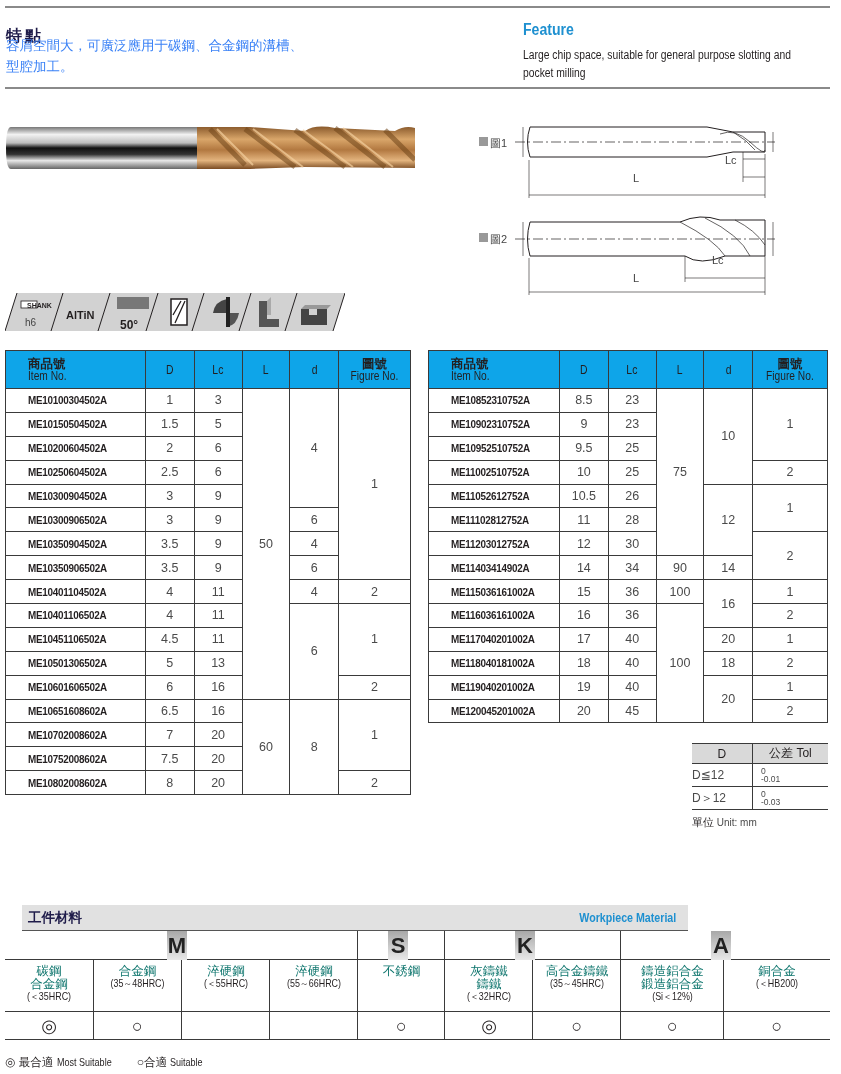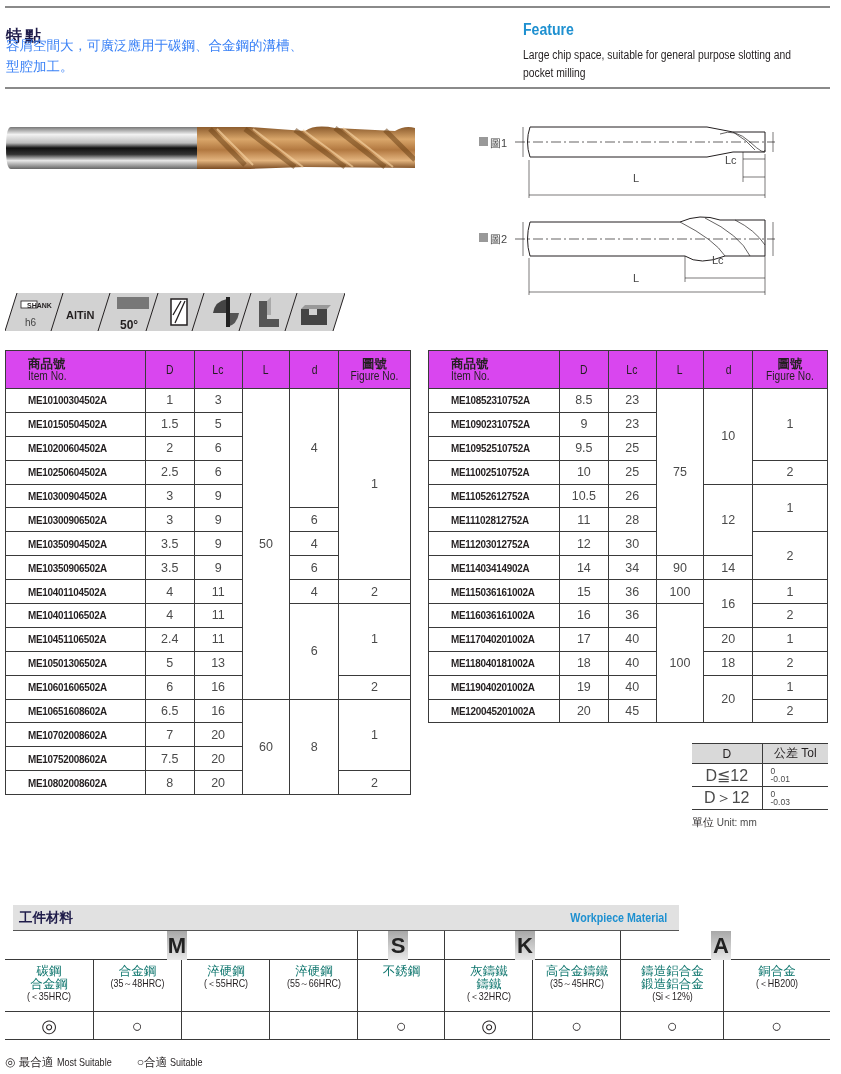--- a/index.html
+++ b/index.html
@@ -13,42 +13,42 @@
 
   
   .tool-photo { position: absolute; left: 5px; top: 125px; width: 410px; height: 46px; }
 
   
   .icon-strip { position: absolute; left: 5px; top: 293px; width: 340px; height: 38px; }
 
   
   table.spec { position: absolute; border-collapse: collapse; font-family: "Liberation Sans", sans-serif; }
   table.spec th, table.spec td { border: 1.4px solid #3a3a3a; text-align: center; vertical-align: middle; }
-  table.spec th { background: #d946ef; font-weight: normal; font-size: 12px; line-height: 13px; color: #231f20; }
+  table.spec th { background: #0ea5e9; font-weight: normal; font-size: 12px; line-height: 13px; color: #231f20; }
   table.spec th .zh { font-family: "DejaVu Sans", sans-serif; font-weight: bold; font-size: 12.5px; display: block; }
   table.spec th .en { font-size: 12px; display: block; transform: scaleX(0.85); }
   table.spec th.item { text-align: left; padding-left: 22px; }
   table.spec th.item .en { transform-origin: left; }
   table.spec td { font-size: 12.5px; color: #4a4a4a; height: 23.9px; }
   table.spec td.code { font-weight: bold; color: #231f20; font-size: 11.5px; text-align: left; padding-left: 22px; letter-spacing: -0.3px; }
   table.spec td.code span { display: inline-block; transform: scaleX(0.86); transform-origin: left; }
   table.spec th.hd { font-size: 13px; }
   table.spec th.hd span { display: inline-block; transform: scaleX(0.8); }
 
   
   table.tol { position: absolute; left: 692px; top: 743px; width: 136px; border-collapse: collapse; }
   table.tol th { background: #d9d9d9; font-weight: normal; font-size: 12px; height: 20px; border-top: 1.4px solid #3a3a3a; border-bottom: 1.4px solid #3a3a3a; color: #231f20;}
   table.tol th + th, table.tol td + td { border-left: 1.4px solid #3a3a3a; }
-  table.tol td { font-size: 16px; color: #4a4a4a; text-align: center; height: 23px; border-bottom: 1.4px solid #3a3a3a; }
+  table.tol td { font-size: 12px; color: #4a4a4a; text-align: left; height: 23px; border-bottom: 1.4px solid #3a3a3a; }
   table.tol td.tv { font-size: 8.5px; line-height: 8px; text-align: left; padding-left: 8px; }
   .unit { position: absolute; left: 692px; top: 815px; font-size: 10px; color: #4a4a4a; }
   .unit .zh { font-family: "DejaVu Sans", sans-serif; color: #231f20; font-size: 11px; }
 
   
-  .wp-bar { position: absolute; left: 13px; top: 905px; width: 666px; height: 26px; background: #e1e1e1; border-bottom: 1.5px solid #555; }
+  .wp-bar { position: absolute; left: 22px; top: 905px; width: 666px; height: 26px; background: #e1e1e1; border-bottom: 1.5px solid #555; }
   .wp-bar .zh { position: absolute; left: 6px; top: 4px; font-family: "DejaVu Sans", sans-serif; font-weight: bold; font-size: 13.5px; color: #1f1c4a; }
   .wp-bar .en { position: absolute; right: 12px; top: 5px; font-weight: bold; font-size: 13px; color: #1e90d0; transform: scaleX(0.82); transform-origin: right; }
   .grp { position: absolute; top: 931px; height: 29px; border-bottom: 1.4px solid #3a3a3a; }
   .grp .letter { position: absolute; top: 0; width: 20px; height: 29px; background: linear-gradient(#a8a8a8,#e8e8e8); font-weight: bold; font-size: 22px; line-height: 30px; text-align: center; color: #222; font-family: "Liberation Sans", sans-serif; }
   .vsep { position: absolute; width: 1.4px; background: #3a3a3a; }
   .mat { position: absolute; top: 960px; height: 52px; text-align: center; font-size: 12px; line-height: 13px; border-bottom: 1.4px solid #3a3a3a; padding-top: 4px; }
   .mat .zh { font-family: "DejaVu Sans", sans-serif; font-size: 12.5px; display: block; color: #0f766e; line-height: 13px; }
   .mat .cond { display: block; font-size: 10.5px; transform: scaleX(0.85); color: #231f20; }
   .sym { position: absolute; top: 1012px; height: 28px; border-bottom: 1.4px solid #3a3a3a; text-align: center; font-size: 18px; line-height: 28px; color: #231f20; }
   .legend { position: absolute; left: 5px; top: 1055px; font-size: 12px; color: #231f20; }
@@ -246,21 +246,21 @@
       </tr>
   <tr>
         <td class="code"><span>ME10401106502A</span></td>
         <td>4</td>
         <td>11</td>
         <td rowspan="4">6</td>
         <td rowspan="3">1</td>
       </tr>
   <tr>
         <td class="code"><span>ME10451106502A</span></td>
-        <td>2.4</td>
+        <td>4.5</td>
         <td>11</td>
       </tr>
   <tr>
         <td class="code"><span>ME10501306502A</span></td>
         <td>5</td>
         <td>13</td>
       </tr>
   <tr>
         <td class="code"><span>ME10601606502A</span></td>
         <td>6</td>

